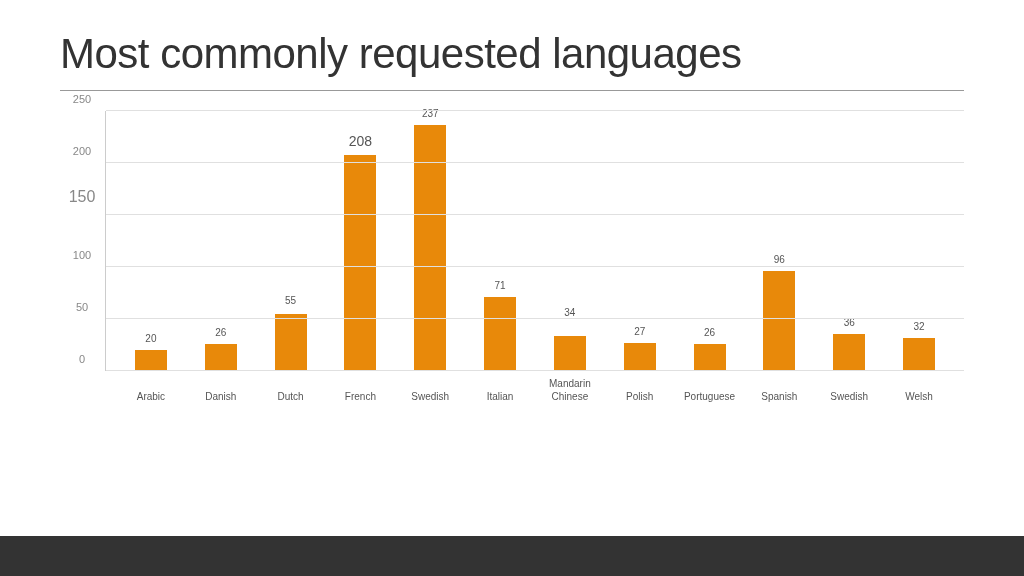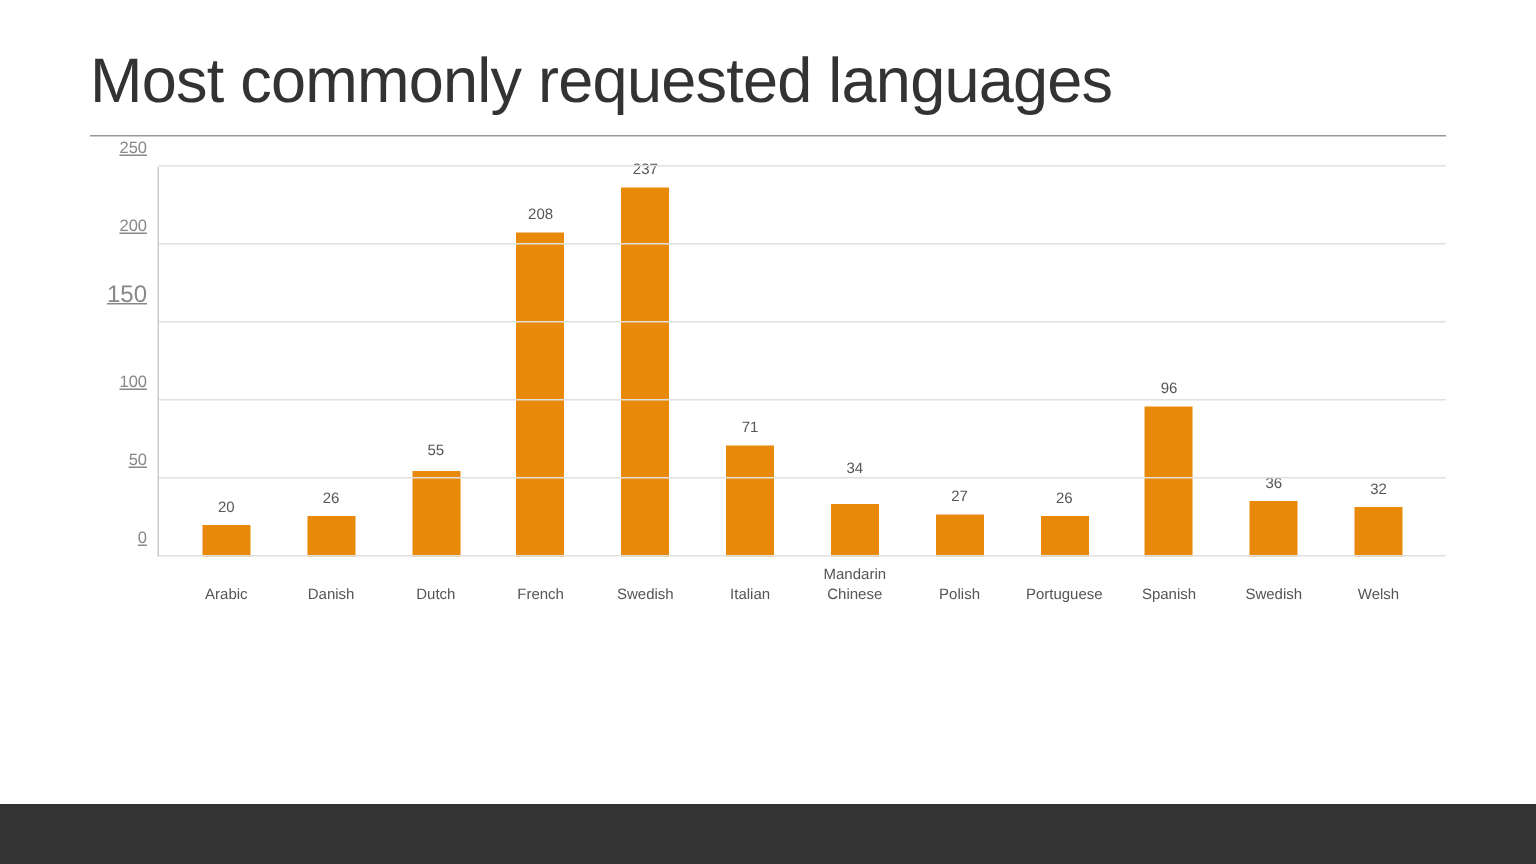--- a/index.html
+++ b/index.html
@@ -45,22 +45,21 @@
       position: absolute;
       left: 0; right: 0;
       border-top: 1px solid #e0e0e0;
     }
     .grid-label {
       position: absolute;
       right: calc(100% + 8px);
       transform: translateY(-50%);
       font-size: 11px;
       color: #888;
-      text-align: right;
-      text-decoration: underline;
+      text-align: center;
     }
     
     .bars-container {
       position: absolute;
       top: 0; left: 0; right: 0; bottom: 0;
       display: flex;
       align-items: flex-end;
       justify-content: space-around;
       padding: 0 10px;
     }
@@ -117,21 +116,21 @@
               </div>
             </div>
             <div class="bar-group" style="position: relative; display: flex; flex-direction: column; align-items: center; justify-content: flex-end; flex: 1 1 0%; height: 100%;">
               <div style="font-size: 10px; color: rgb(85, 85, 85); margin-bottom: 4px; position: absolute; bottom: 61.2px; ">55</div>
               <div class="bar" style="width: 32px; height: 57.2px; background-color: rgb(232, 137, 10); position: absolute; bottom: 0px;"></div>
               <div style="font-size: 10px; color: rgb(85, 85, 85); text-align: center; position: absolute; bottom: -32px; width: 55px; line-height: 1.3;">
                 <div>Dutch</div>
               </div>
             </div>
             <div class="bar-group" style="position: relative; display: flex; flex-direction: column; align-items: center; justify-content: flex-end; flex: 1 1 0%; height: 100%;">
-              <div style="font-size: 10px; color: rgb(85, 85, 85); margin-bottom: 2px; position: absolute; bottom: 220.32px; text-align: center;">208</div>
+              <div style="font-size: 14px; color: rgb(85, 85, 85); margin-bottom: 2px; position: absolute; bottom: 220.32px; text-align: center;">208</div>
               <div class="bar" style="width: 32px; height: 216.32px; background-color: rgb(232, 137, 10); position: absolute; bottom: 0px;"></div>
               <div style="font-size: 10px; color: rgb(85, 85, 85); text-align: center; position: absolute; bottom: -32px; width: 55px; line-height: 1.3;">
                 <div>French</div>
               </div>
             </div>
             <div class="bar-group" style="position: relative; display: flex; flex-direction: column; align-items: center; justify-content: flex-end; flex: 1 1 0%; height: 100%;">
               <div style="font-size: 10px; color: rgb(85, 85, 85); margin-bottom: 2px; position: absolute; bottom: 250.48px; text-align: left;">237</div>
               <div class="bar" style="width: 32px; height: 246.48px; background-color: rgb(232, 137, 10); position: absolute; bottom: 0px;"></div>
               <div style="font-size: 10px; color: rgb(85, 85, 85); text-align: center; position: absolute; bottom: -32px; width: 55px; line-height: 1.3;">
                 <div>Swedish</div>

